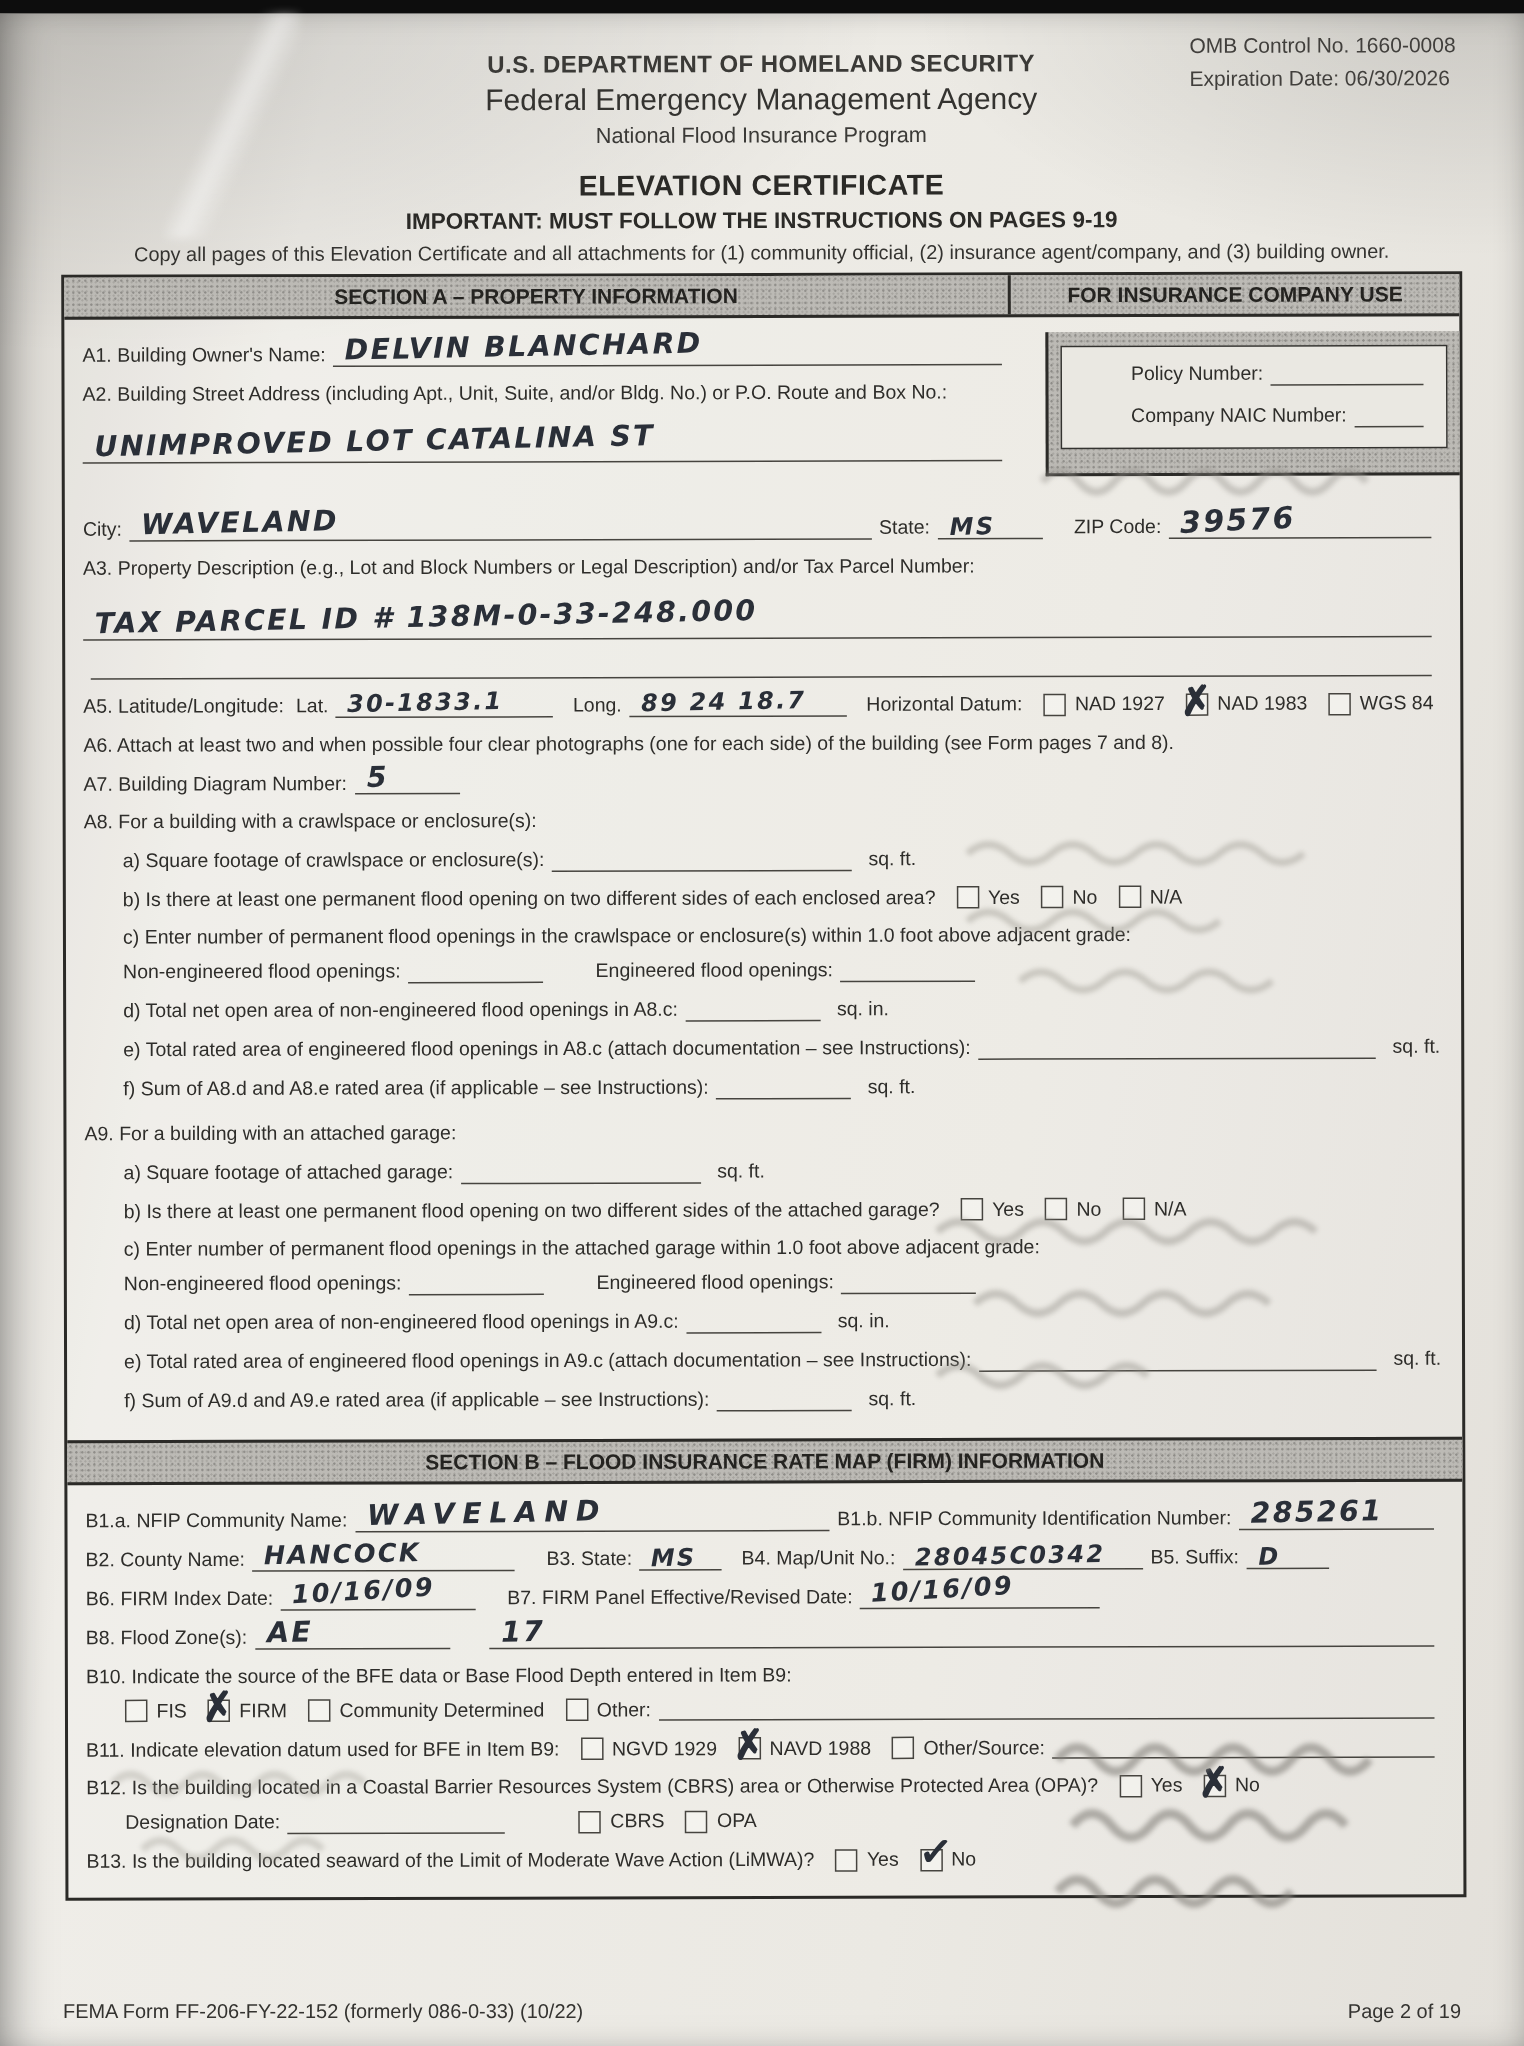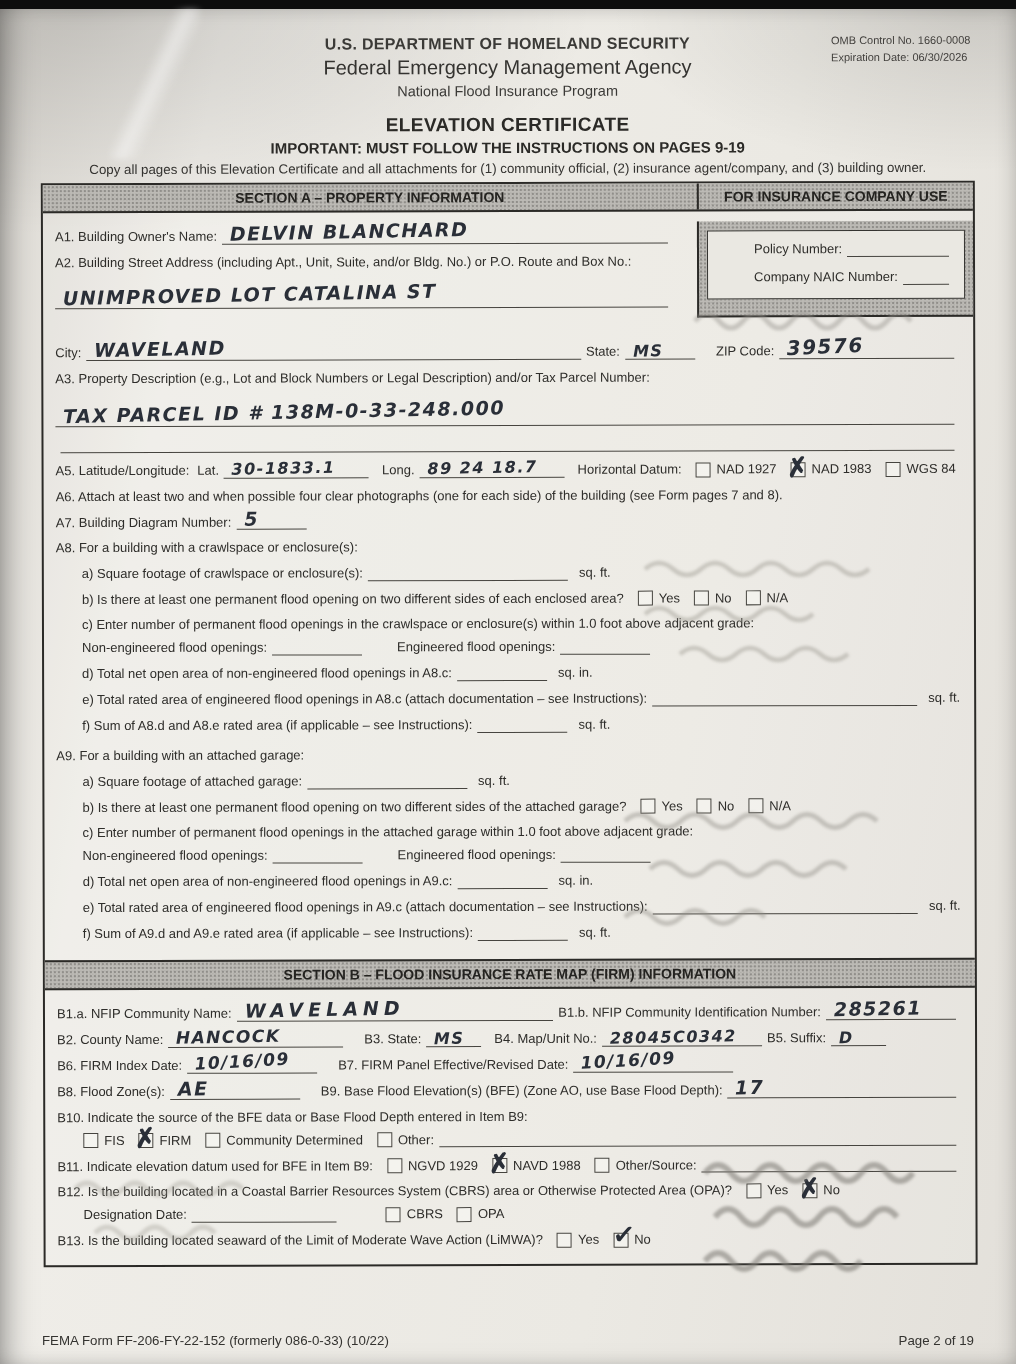--- a/index.html
+++ b/index.html
@@ -10,35 +10,35 @@
       radial-gradient(120% 40% at 8% 0%, rgba(0,0,0,.14), transparent 42%),
       radial-gradient(90% 30% at 96% 0%, rgba(0,0,0,.12), transparent 40%),
       linear-gradient(100deg,#dcd9d3,#efede8 18%,#ebe9e3 65%,#e3e0da);
     box-shadow:inset 20px 0 34px -20px rgba(0,0,0,.5), inset -8px 0 22px -10px rgba(0,0,0,.28);}
   .paper-inner{position:relative;padding:26px 40px 0 42px;transform:rotate(-0.15deg);}
 
   
   .h-dept{font-size:16px;text-align:center;font-weight:bold;color:#3b3a37;letter-spacing:.3px;}
   .h-agency{font-size:20px;text-align:center;color:#343330;margin-top:3px;}
   .h-prog{font-size:14.5px;text-align:center;color:#3b3a37;margin-top:4px;}
-  .h-omb{position:absolute;right:44px;top:24px;font-size:11px;line-height:1.55;color:#413f3c;}
+  .h-omb{position:absolute;right:44px;top:12px;font-size:14px;line-height:1.55;color:#413f3c;}
   .title{font-size:19px;font-weight:bold;text-align:center;margin-top:15px;letter-spacing:.4px;color:#2b2a27;}
   .important{font-size:15px;font-weight:bold;text-align:center;margin-top:3px;color:#2b2a27;}
   .copy{font-size:13.3px;text-align:center;margin:5px 0 6px;color:#343330;}
 
   
   .form-box{border:2.2px solid #2b2a27;background:rgba(255,255,255,.10);}
   .stipple{background-color:#bcbab5;background-image:
       radial-gradient(#8e8c88 .7px, transparent .85px),
       radial-gradient(#a7a5a0 .6px, transparent .75px);
       background-size:4px 4px,3px 3px;background-position:0 0,1.5px 1.5px;}
   .bar{display:flex;border-bottom:2.2px solid #2b2a27;font-weight:bold;font-size:14px;color:#242320;}
   .bar-main{flex:1;text-align:center;padding:5px 0;}
   .bar-main.rt{border-right:2.2px solid #2b2a27;}
-  .bar-ins{width:274px;text-align:center;padding:5px 0;}
+  .bar-ins{width:299px;text-align:center;padding:5px 0;}
   .bar-b{border-top:2.2px solid #2b2a27;border-bottom:2.2px solid #2b2a27;}
 
   .content{padding:6px 14px 8px 12px;font-size:13px;line-height:1.2;color:#2e2d2a;position:relative;}
   .row{display:flex;align-items:flex-end;margin-top:10px;white-space:nowrap;}
   .row.tight{margin-top:7px;}
   .lbl{white-space:nowrap;}
   .ind{margin-left:26px;}
   .gap8{width:8px;}.gap16{width:16px;}.gap30{width:30px;}
   .bl{display:inline-block;height:15px;border-bottom:1.4px solid #46443f;position:relative;margin:0 5px;vertical-align:bottom;}
   .bl.fx{flex:1;}
@@ -357,21 +357,20 @@
               <span class="hw dt">10/16/09</span>
             </span>
           </div>
 
           <div class="row">
             <span class="lbl">B8. Flood Zone(s):</span>
             <span class="bl w130">
               <span class="hw big">AE</span>
             </span>
             <span class="gap16"></span>
-            <span class="lbl">B9. Base Flood Elevation(s) (BFE) (Zone AO, use Base Flood Depth):</span>
             <span class="bl fx">
               <span class="hw big">17</span>
             </span>
           </div>
 
           <div class="row">
             <span class="lbl">B10. Indicate the source of the BFE data or Base Flood Depth entered in Item B9:</span>
           </div>
           <div class="row ind tight">
             <span class="cbw" style="margin-left:0;">

